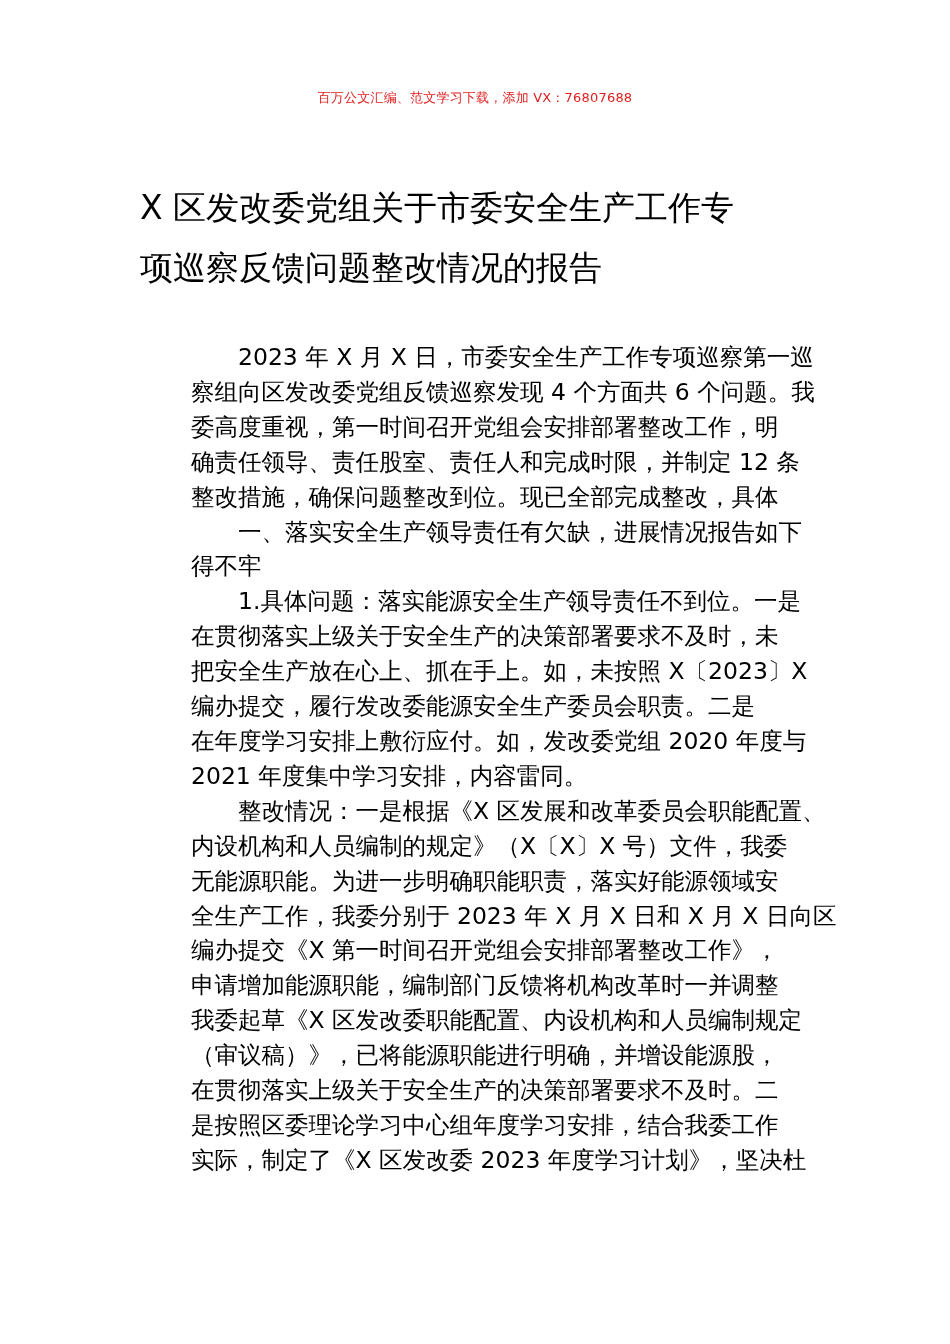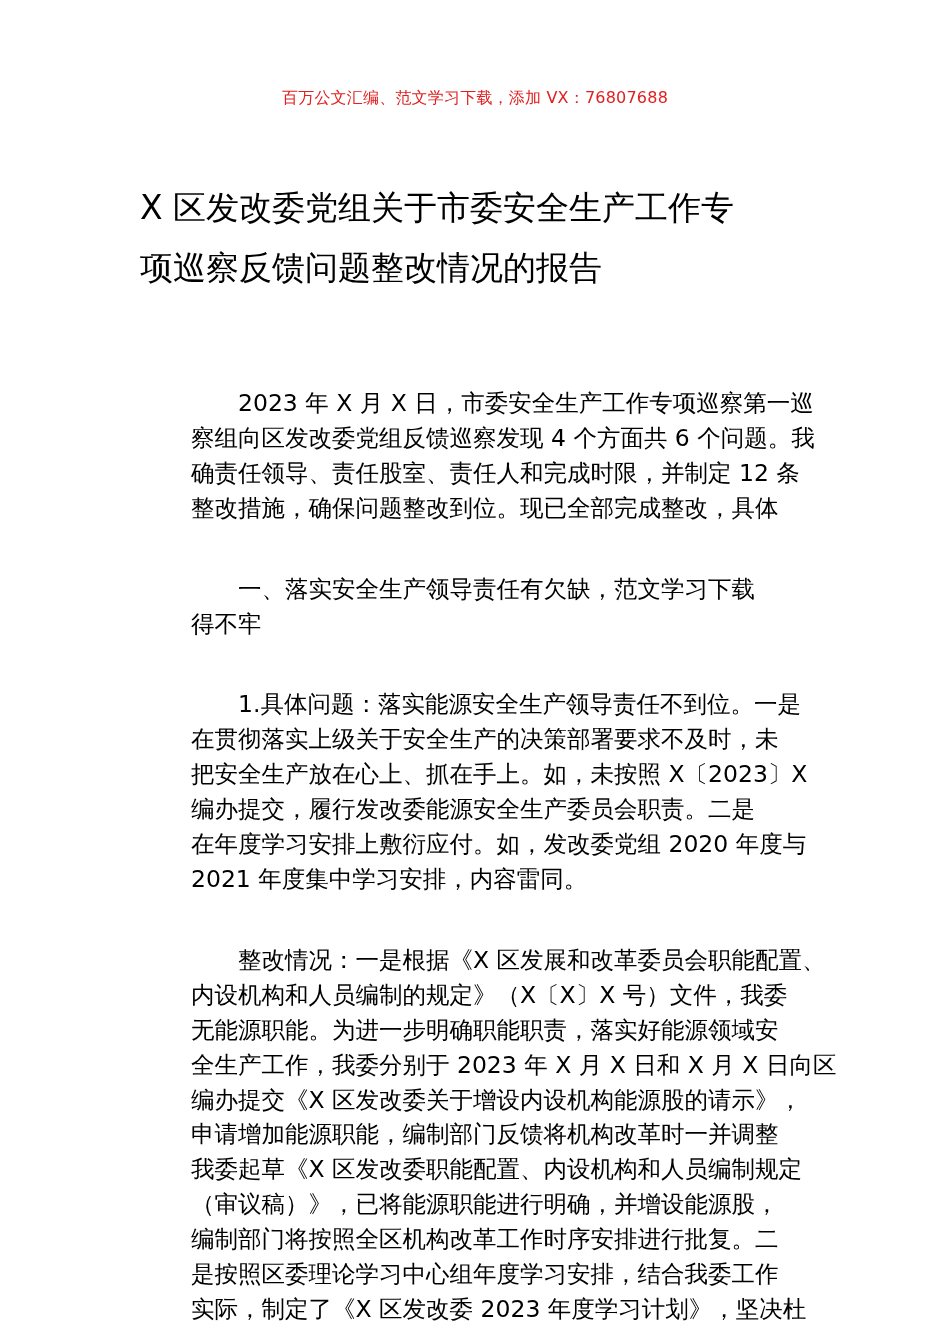--- a/index.html
+++ b/index.html
@@ -14,21 +14,21 @@
       overflow: hidden;
       font-family: "DejaVu Sans", "Liberation Sans", sans-serif;
       color: #000000;
     }
     .watermark {
       position: absolute;
       top: 86px;
       left: 0;
       width: 950px;
       text-align: center;
-      font-size: 16px;
+      font-size: 13px;
       line-height: 24px;
       color: #e02020;
       letter-spacing: 0.2px;
     }
     .title {
       position: absolute;
       top: 178px;
       left: 140px;
       width: 670px;
       text-align: left;
@@ -53,58 +53,58 @@
       text-indent: 2em;
       text-align: justify;
       text-align-last: left;
     }
     .line-break {
       display: block;
       white-space: nowrap;
     }
     .para .line-break:first-child {
       padding-left: 0;
-      margin-top: 46px;
     }
   </style>
 </head>
 <body>
 
 <div class="watermark">百万公文汇编、范文学习下载，添加 VX：76807688</div>
 
 <div class="title">
   <span class="line">X 区发改委党组关于市委安全生产工作专</span>
   <span class="line">项巡察反馈问题整改情况的报告</span>
 </div>
 
 <div class="body-text">
   <p class="para">
     <span class="line-break" style="padding-left:2em">2023 年 X 月 X 日，市委安全生产工作专项巡察第一巡</span>
     <span class="line-break">察组向区发改委党组反馈巡察发现 4 个方面共 6 个问题。我</span>
+    <span class="line-break">委高度重视，第一时间召开党组会安排部署整改工作，明</span>
     <span class="line-break">确责任领导、责任股室、责任人和完成时限，并制定 12 条</span>
     <span class="line-break">整改措施，确保问题整改到位。现已全部完成整改，具体</span>
   </p>
   <p class="para">
-    <span class="line-break" style="padding-left:2em">一、落实安全生产领导责任有欠缺，范文学习下载</span>
+    <span class="line-break" style="padding-left:2em">一、落实安全生产领导责任有欠缺，进展情况报告如下</span>
     <span class="line-break">得不牢</span>
   </p>
   <p class="para">
     <span class="line-break" style="padding-left:2em">1.具体问题：落实能源安全生产领导责任不到位。一是</span>
     <span class="line-break">在贯彻落实上级关于安全生产的决策部署要求不及时，未</span>
     <span class="line-break">把安全生产放在心上、抓在手上。如，未按照 X〔2023〕X</span>
     <span class="line-break">编办提交，履行发改委能源安全生产委员会职责。二是</span>
     <span class="line-break">在年度学习安排上敷衍应付。如，发改委党组 2020 年度与</span>
     <span class="line-break">2021 年度集中学习安排，内容雷同。</span>
   </p>
   <p class="para">
     <span class="line-break" style="padding-left:2em">整改情况：一是根据《X 区发展和改革委员会职能配置、</span>
     <span class="line-break">内设机构和人员编制的规定》（X〔X〕X 号）文件，我委</span>
     <span class="line-break">无能源职能。为进一步明确职能职责，落实好能源领域安</span>
     <span class="line-break">全生产工作，我委分别于 2023 年 X 月 X 日和 X 月 X 日向区</span>
-    <span class="line-break">编办提交《X 区发改委关于增设内设机构能源股的请示》，</span>
+    <span class="line-break">编办提交《X 第一时间召开党组会安排部署整改工作》，</span>
     <span class="line-break">申请增加能源职能，编制部门反馈将机构改革时一并调整</span>
     <span class="line-break">我委起草《X 区发改委职能配置、内设机构和人员编制规定</span>
     <span class="line-break">（审议稿）》，已将能源职能进行明确，并增设能源股，</span>
-    <span class="line-break">编制部门将按照全区机构改革工作时序安排进行批复。二</span>
+    <span class="line-break">在贯彻落实上级关于安全生产的决策部署要求不及时。二</span>
     <span class="line-break">是按照区委理论学习中心组年度学习安排，结合我委工作</span>
     <span class="line-break">实际，制定了《X 区发改委 2023 年度学习计划》，坚决杜</span>
   </p>
 </div>
 
 </body></html>

